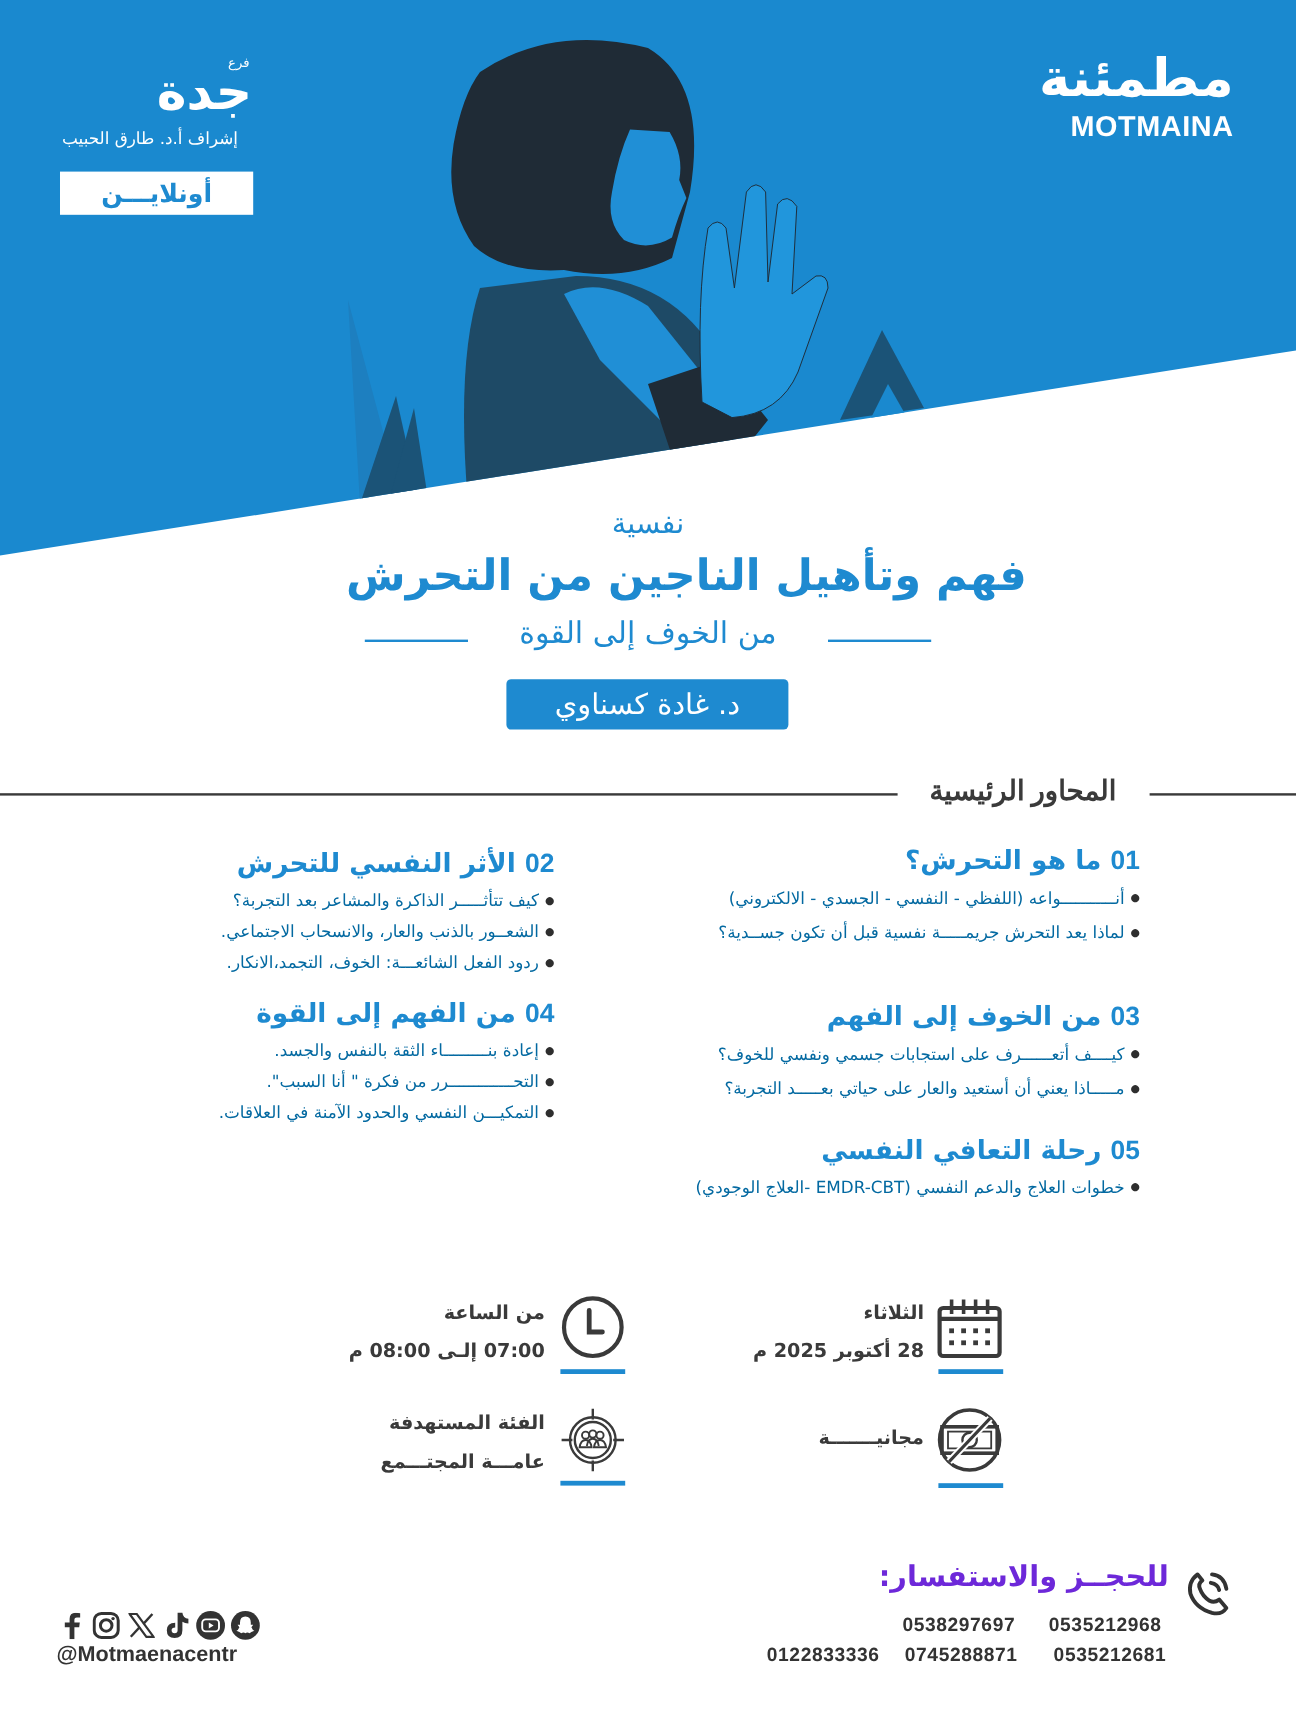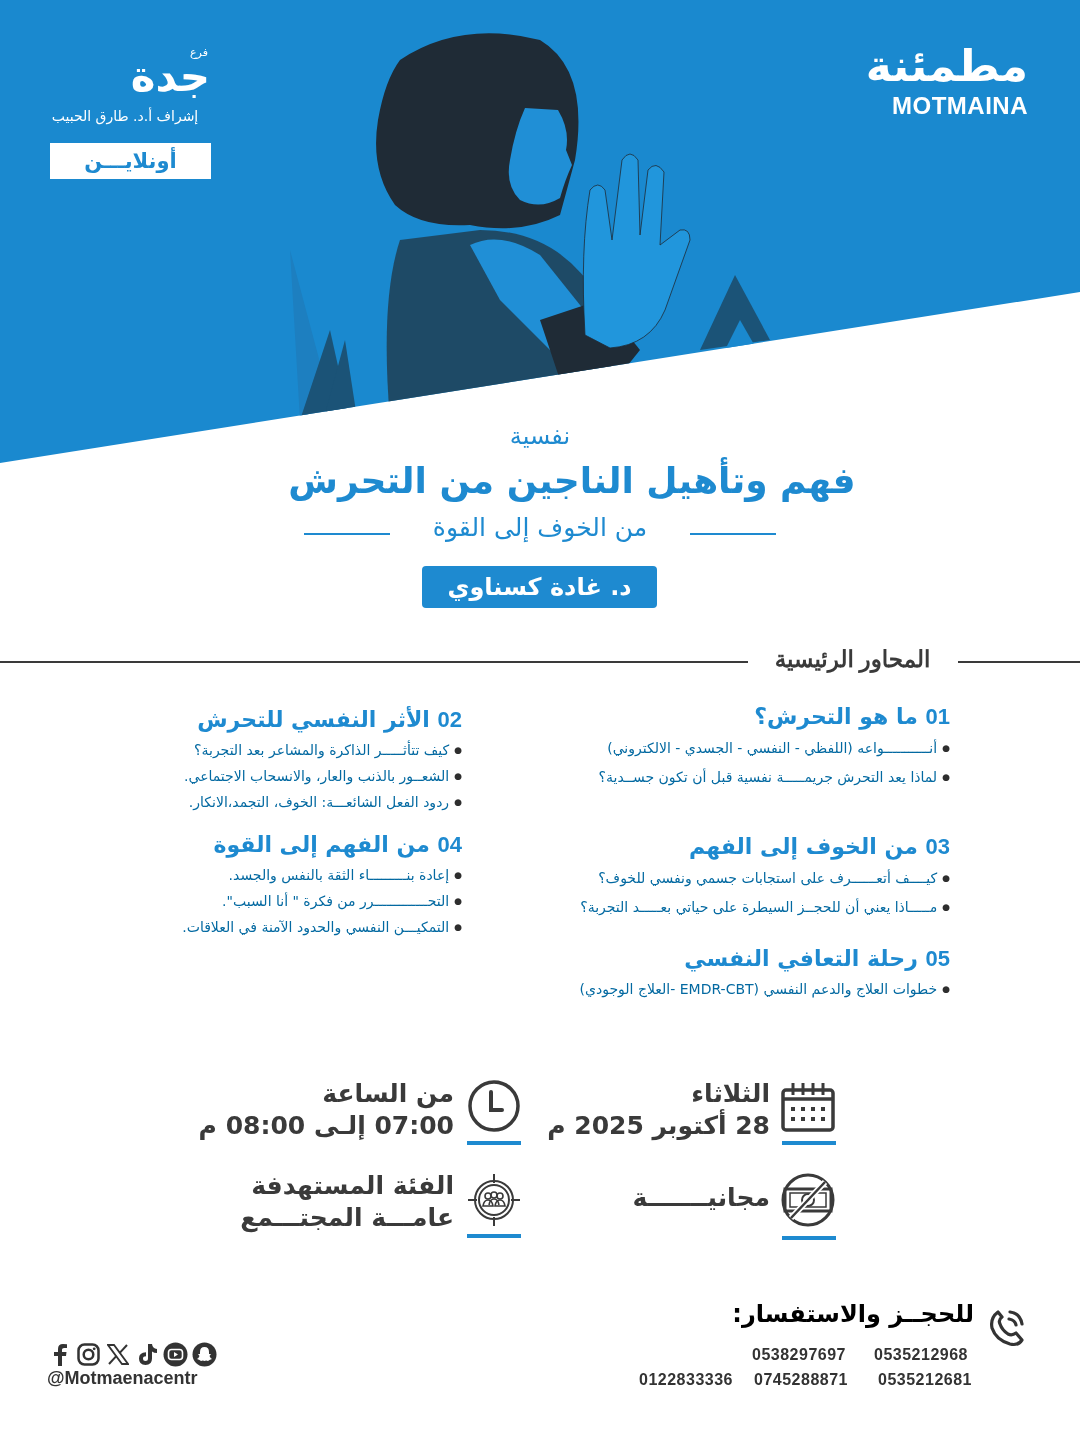--- a/index.html
+++ b/index.html
@@ -19,42 +19,42 @@
   .branch-small { left: 190px; top: 46px; font-size: 11px; color: #ffffff; direction: rtl; }
   .branch-city { left: 50px; top: 52px; width: 160px; text-align: right; font-size: 42px; font-weight: bold; color: #ffffff; direction: rtl; letter-spacing: 6px; }
   .branch-sup { left: 40px; top: 108px; width: 170px; text-align: center; font-size: 14px; color: #ffffff; direction: rtl; }
   .online-box { left: 50px; top: 143px; width: 161px; height: 36px; background: #ffffff; color: #1e8ad0; font-size: 21px; font-weight: bold; display: flex; align-items: center; justify-content: center; direction: rtl; letter-spacing: 3px; }
 
   
   .course-label { left: 0; width: 1080px; top: 422px; text-align: center; font-size: 24px; color: #1e8ad0; direction: rtl; }
   .course-title { left: 0; width: 1080px; top: 460px; text-align: center; font-size: 36px; font-weight: bold; color: #1e8ad0; direction: rtl; margin-left: 32px; }
   .course-sub { left: 0; width: 1080px; top: 513px; text-align: center; font-size: 25px; color: #1e8ad0; direction: rtl; }
   .sub-line { height: 2px; background: #1e8ad0; top: 533px; width: 86px; }
-  .instructor { left: 422px; top: 566px; width: 235px; height: 42px; border-radius: 4px; background: #1e8ad0; color: #ffffff; font-size: 24px; font-weight: bold; display: flex; align-items: center; justify-content: center; direction: rtl; }
+  .instructor { left: 422px; top: 566px; width: 235px; height: 42px; border-radius: 4px; background: #1e8ad0; color: #ffffff; font-size: 24px; font-weight: normal; display: flex; align-items: center; justify-content: center; direction: rtl; }
 
   
   .axes-line-l { left: 0; top: 661px; width: 748px; height: 2px; background: #3a3a3a; }
   .axes-line-r { left: 958px; top: 661px; width: 122px; height: 2px; background: #3a3a3a; }
   .axes-title { left: 755px; width: 195px; top: 646px; font-size: 23px; font-weight: bold; color: #3a3a3a; text-align: center; direction: rtl; font-family: Liberation Serif, serif; }
 
   
   .topic { direction: rtl; text-align: right; }
   .topic-head { font-size: 22px; font-weight: bold; color: #1e8ad0; line-height: 30px; margin-bottom: 2px; }
   .topic-head .num { font-family: "Liberation Sans", sans-serif; }
   .topic-item { font-size: 14px; color: #0369a1; line-height: 29px; white-space: nowrap; }
   .topic-item::before { content: "●"; font-size: 9px; color: #2e2e2e; margin-left: 5px; vertical-align: 2px; }
   .topic-item.tight { line-height: 26px; }
 
   
-  .info-text { direction: rtl; text-align: right; font-size: 25px; font-weight: bold; color: #3a3a3a; line-height: 32px; white-space: nowrap; }
+  .info-text { direction: rtl; text-align: right; font-size: 16px; font-weight: bold; color: #3a3a3a; line-height: 32px; white-space: nowrap; }
   .info-icon { width: 56px; height: 56px; }
   .info-bar { width: 54px; height: 4px; background: #1e8ad0; }
 
   
-  .contact-title { right: 106px; top: 1300px; font-size: 24px; font-weight: bold; color: #000000; direction: rtl; }
+  .contact-title { right: 106px; top: 1300px; font-size: 24px; font-weight: bold; color: #6d28d9; direction: rtl; }
   .phone { font-size: 16px; font-weight: bold; color: #333333; font-family: "Liberation Sans", sans-serif; letter-spacing: 0.5px; }
 
   .socials { left: 47px; top: 1342px; display: flex; gap: 4px; align-items: center; }
   .soc { width: 25px; height: 25px; display: flex; align-items: center; justify-content: center; }
   .handle { left: 47px; top: 1368px; font-size: 18px; font-weight: bold; color: #333333; font-family: "Liberation Sans", sans-serif; }
 </style>
 </head>
 <body>
 
 <div class="hero">
@@ -124,21 +124,21 @@
   <div class="topic-item tight">الشعــور بالذنب والعار، والانسحاب الاجتماعي.</div>
   <div class="topic-item tight">ردود الفعل الشائعـــة: الخوف، التجمد،الانكار.</div>
 </div>
 
 <div class="abs topic" style="right:130px; top:832px; width:460px;">
   <div class="topic-head">
     <span class="num">03</span>
     <span>من الخوف إلى الفهم</span>
   </div>
   <div class="topic-item">كيــــف أتعــــــرف على استجابات جسمي ونفسي للخوف؟</div>
-  <div class="topic-item">مـــــاذا يعني أن للحجــز السيطرة على حياتي بعـــــد التجربة؟</div>
+  <div class="topic-item">مـــــاذا يعني أن أستعيد والعار على حياتي بعـــــد التجربة؟</div>
 </div>
 
 <div class="abs topic" style="right:618px; top:830px; width:360px;">
   <div class="topic-head">
     <span class="num">04</span>
     <span>من الفهم إلى القوة</span>
   </div>
   <div class="topic-item tight">إعادة بنـــــــــاء الثقة بالنفس والجسد.</div>
   <div class="topic-item tight">التحـــــــــــــرر من فكرة " أنا السبب".</div>
   <div class="topic-item tight">التمكيـــن النفسي والحدود الآمنة في العلاقات.</div>

